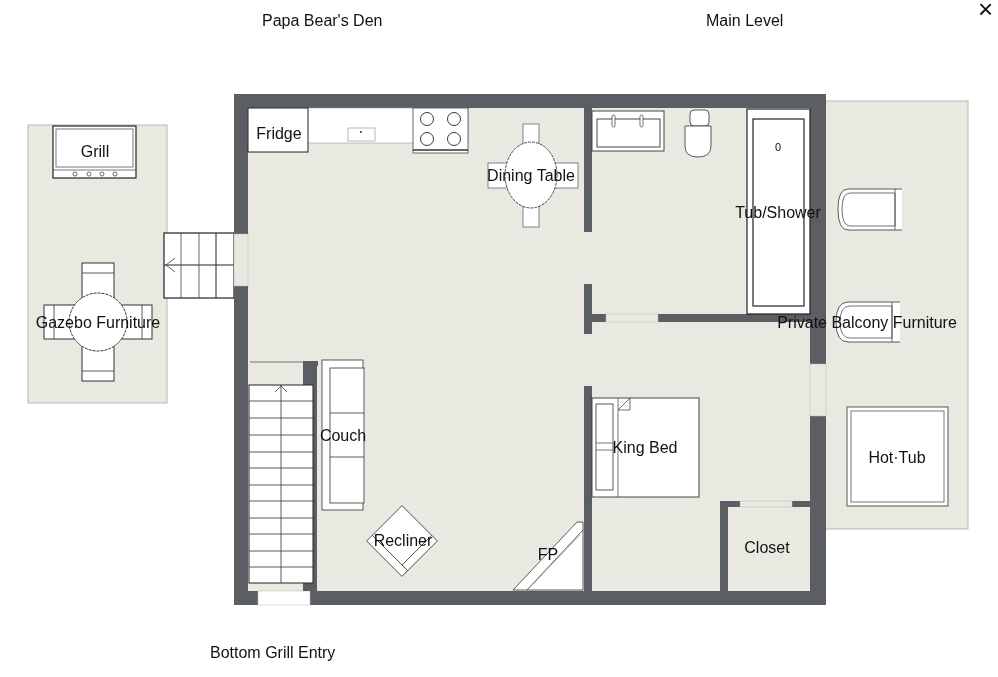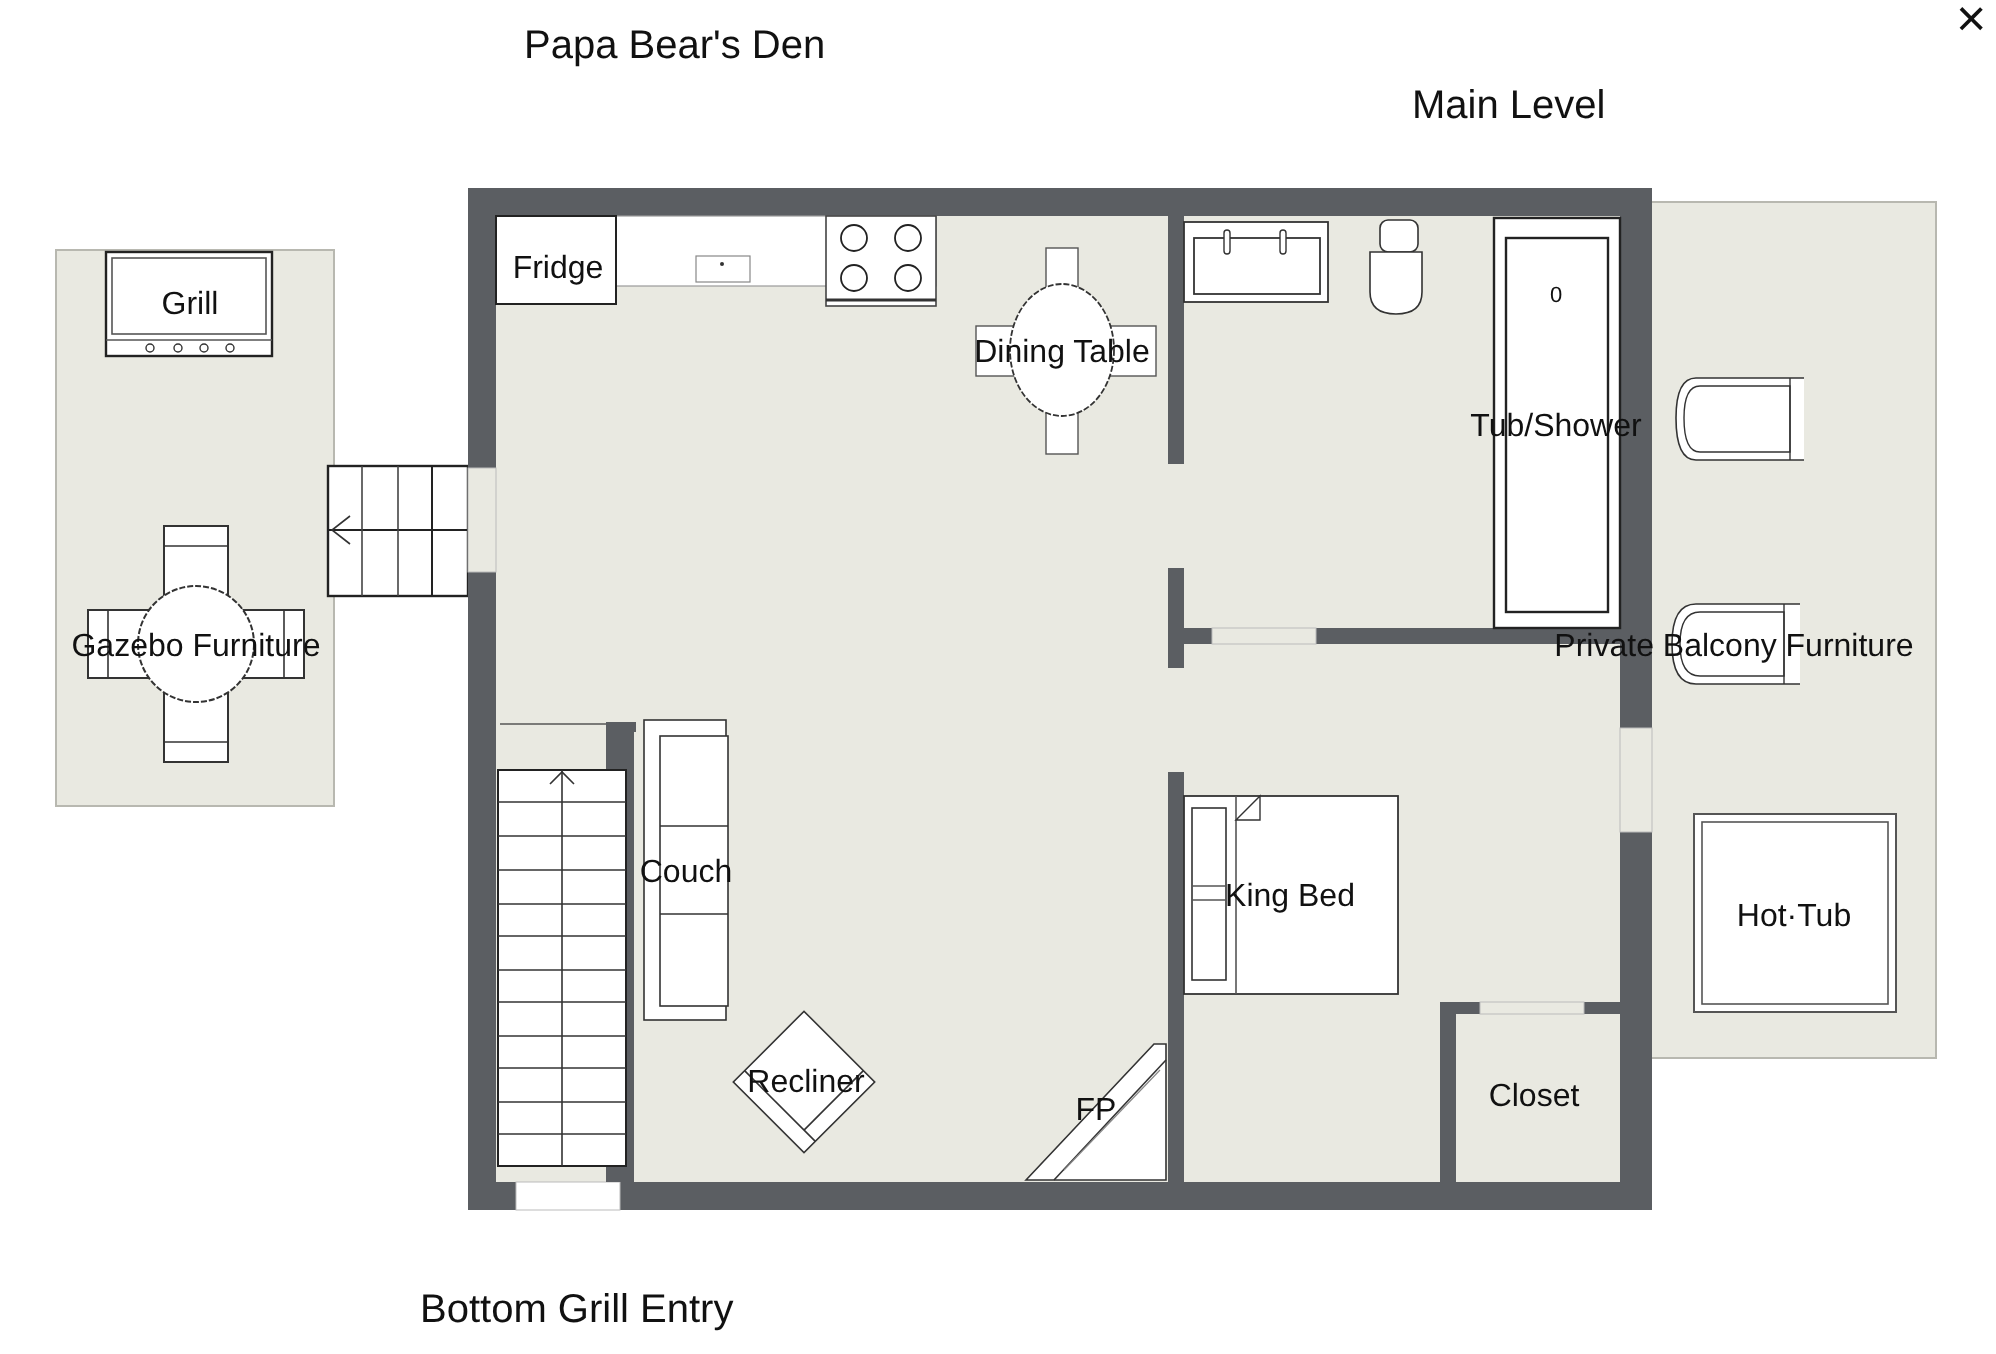--- a/index.html
+++ b/index.html
@@ -1,28 +1,28 @@
 <!DOCTYPE html>
 <html><head>
 <meta charset="utf-8">
 <style>
   html, body { margin:0; padding:0; background:#ffffff; }
   body { width:998px; height:677px; position:relative; overflow:hidden;
          font-family:"Liberation Sans", sans-serif; }
-  .title { position:absolute; font-size:20px; color:#111; white-space:nowrap; }
+  .title { position:absolute; font-size:16px; color:#111; white-space:nowrap; }
   #plan { position:absolute; left:0; top:0; }
   .lbl { font-family:"Liberation Sans", sans-serif; font-size:16px; fill:#111; }
   .close { position:absolute; left:978px; top:-4px; font-size:26px; color:#111;
            cursor:pointer; line-height:1; }
 </style>
 </head>
 <body>
 
 <div class="title" style="left:262px; top:12px;">Papa Bear's Den</div>
-<div class="title" style="left:706px; top:12px;margin-top:30px;">Main Level</div>
+<div class="title" style="left:706px; top:12px;">Main Level</div>
 <div class="title" style="left:210px; top:644px;">Bottom Grill Entry</div>
 <div class="close">×</div>
 
 <svg id="plan" width="998" height="677" viewBox="0 0 998 677" xmlns="http://www.w3.org/2000/svg">
 
   <g>
     <rect x="28" y="125" width="139" height="278" fill="#e9e9e1" stroke="#b8b8b0" stroke-width="1"></rect>
 
     <g>
       <rect x="53" y="126" width="83" height="52" fill="#fff" stroke="#222" stroke-width="1.2"></rect>

